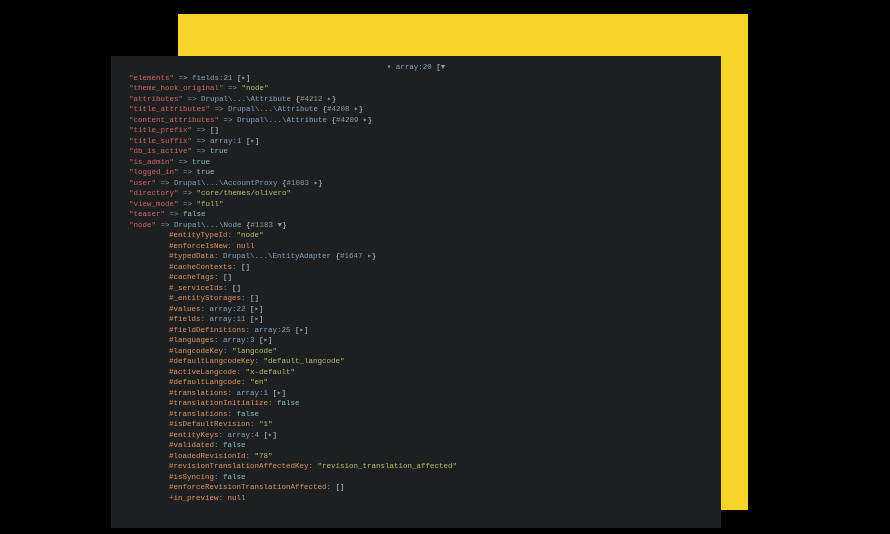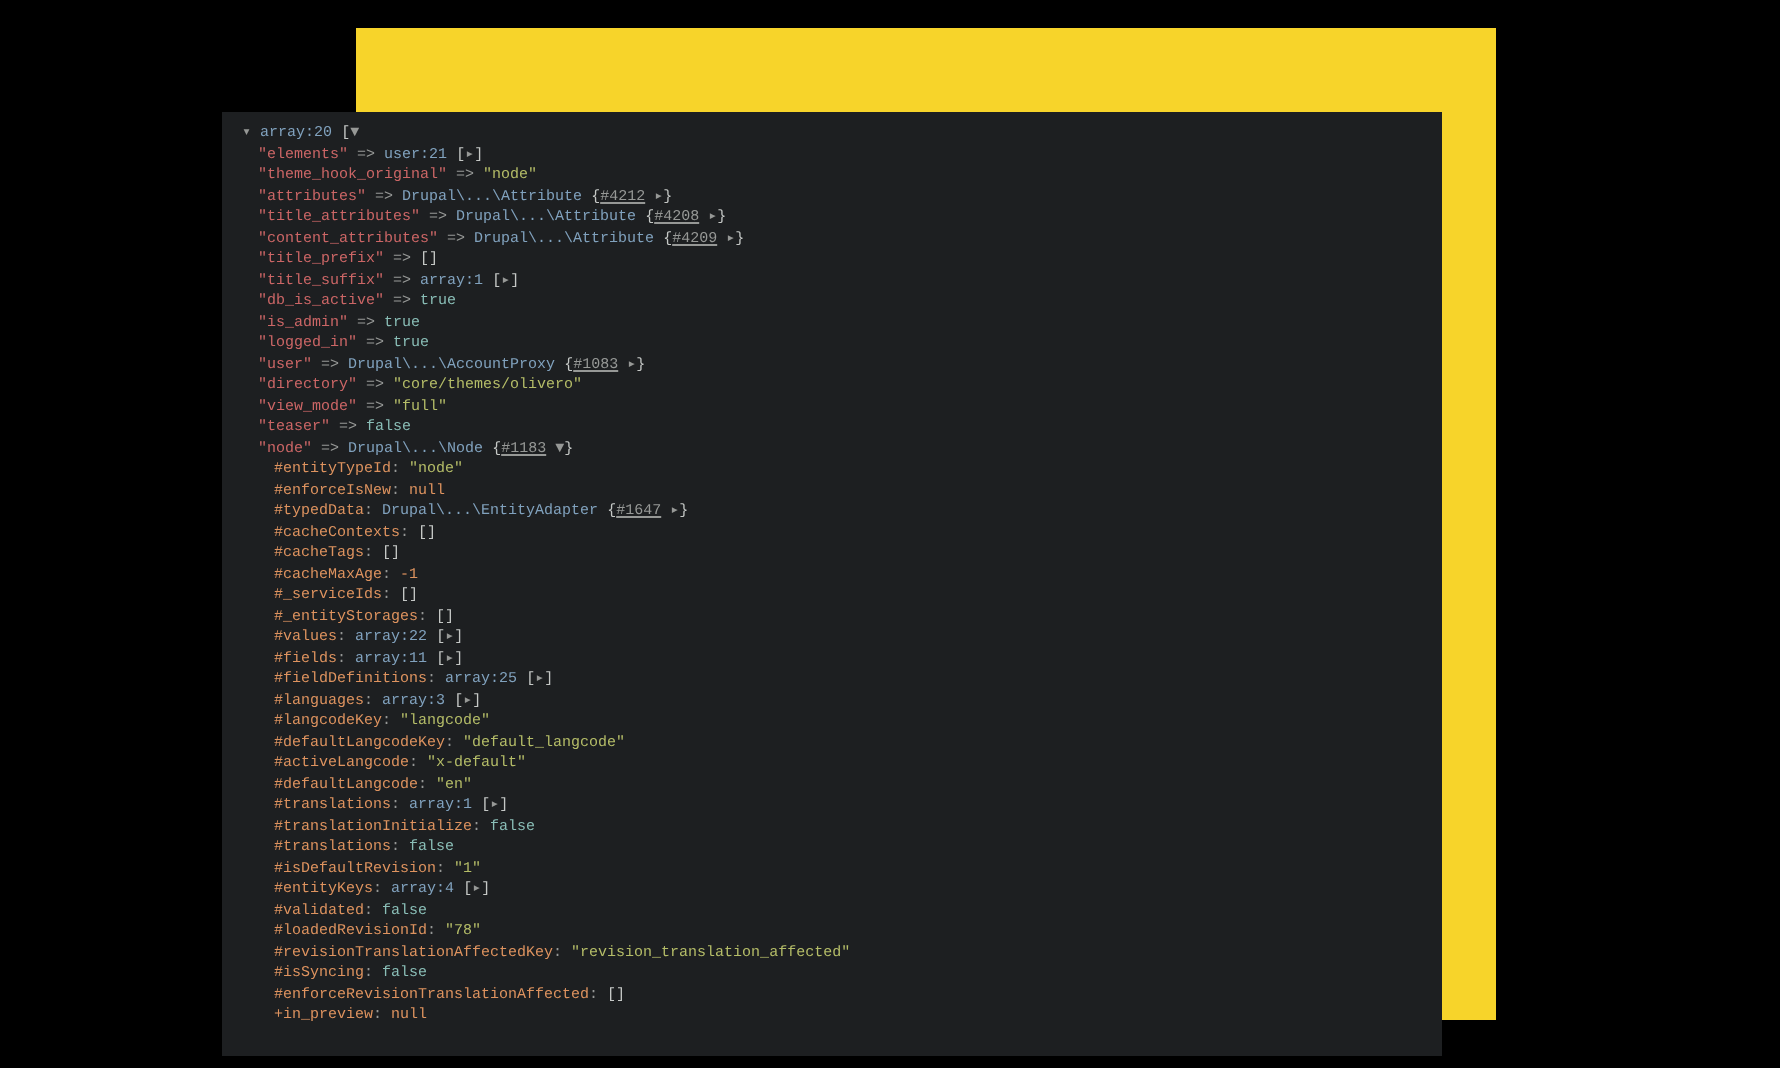--- a/index.html
+++ b/index.html
@@ -25,67 +25,66 @@
     position: absolute;
     left: 111px;
     top: 56px;
     width: 610px;
     height: 472px;
     background: #1d1f21;
     padding: 6px 10px 6px 10px;
     color: #c5c8c6;
     overflow: hidden;
   }
-  .l0 { padding-left: 0; }
+  .l0 { padding-left: 0; text-align: center; }
   .l1 { padding-left: 8px; }
   .l2 { padding-left: 16px; }
   .key    { color: #cc6666; }
-  .prop   { color: #de935f; }
+  .prop   { color: #de935f; margin-left: 32px; }
   .arrow  { color: #969896; }
   .type   { color: #81a2be; }
   .str    { color: #b5bd68; }
   .bool   { color: #8abeb7; }
   .num    { color: #de935f; }
   .null   { color: #de935f; }
-  .ref    { color: #969896; text-decoration: underline; }
+  .ref    { color: #969896; }
   .toggle { color: #969896; }
   .brace  { color: #c5c8c6; }
   .row { white-space: pre; }
 </style>
 </head>
 <body>
 
 <div class="yellow-box"></div>
 
 <div class="panel">
 
   <div class="row l0"><span class="toggle">▾</span> <span class="type">array:20</span> <span class="brace">[</span><span class="toggle">▼</span></div>
 
   <div id="rows">
-      <div class="row l1"><span class="key">"elements"</span><span class="arrow"> =&gt; </span><span class="type">user:21</span> <span class="brace">[</span><span class="toggle">▸</span><span class="brace">]</span></div>
+      <div class="row l1"><span class="key">"elements"</span><span class="arrow"> =&gt; </span><span class="type">fields:21</span> <span class="brace">[</span><span class="toggle">▸</span><span class="brace">]</span></div>
       <div class="row l1"><span class="key">"theme_hook_original"</span><span class="arrow"> =&gt; </span><span class="str">"node"</span></div>
       <div class="row l1"><span class="key">"attributes"</span><span class="arrow"> =&gt; </span><span class="type">Drupal\...\Attribute</span> <span class="brace">{</span><span class="ref">#4212</span> <span class="toggle">▸</span><span class="brace">}</span></div>
       <div class="row l1"><span class="key">"title_attributes"</span><span class="arrow"> =&gt; </span><span class="type">Drupal\...\Attribute</span> <span class="brace">{</span><span class="ref">#4208</span> <span class="toggle">▸</span><span class="brace">}</span></div>
       <div class="row l1"><span class="key">"content_attributes"</span><span class="arrow"> =&gt; </span><span class="type">Drupal\...\Attribute</span> <span class="brace">{</span><span class="ref">#4209</span> <span class="toggle">▸</span><span class="brace">}</span></div>
       <div class="row l1"><span class="key">"title_prefix"</span><span class="arrow"> =&gt; </span><span class="brace">[]</span></div>
       <div class="row l1"><span class="key">"title_suffix"</span><span class="arrow"> =&gt; </span><span class="type">array:1</span> <span class="brace">[</span><span class="toggle">▸</span><span class="brace">]</span></div>
       <div class="row l1"><span class="key">"db_is_active"</span><span class="arrow"> =&gt; </span><span class="bool">true</span></div>
       <div class="row l1"><span class="key">"is_admin"</span><span class="arrow"> =&gt; </span><span class="bool">true</span></div>
       <div class="row l1"><span class="key">"logged_in"</span><span class="arrow"> =&gt; </span><span class="bool">true</span></div>
       <div class="row l1"><span class="key">"user"</span><span class="arrow"> =&gt; </span><span class="type">Drupal\...\AccountProxy</span> <span class="brace">{</span><span class="ref">#1083</span> <span class="toggle">▸</span><span class="brace">}</span></div>
       <div class="row l1"><span class="key">"directory"</span><span class="arrow"> =&gt; </span><span class="str">"core/themes/olivero"</span></div>
       <div class="row l1"><span class="key">"view_mode"</span><span class="arrow"> =&gt; </span><span class="str">"full"</span></div>
       <div class="row l1"><span class="key">"teaser"</span><span class="arrow"> =&gt; </span><span class="bool">false</span></div>
       <div class="row l1"><span class="key">"node"</span><span class="arrow"> =&gt; </span><span class="type">Drupal\...\Node</span> <span class="brace">{</span><span class="ref">#1183</span> <span class="toggle">▼</span><span class="brace">}</span></div>
       <div class="row l2"><span class="prop">#entityTypeId</span><span class="arrow">: </span><span class="str">"node"</span></div>
       <div class="row l2"><span class="prop">#enforceIsNew</span><span class="arrow">: </span><span class="null">null</span></div>
       <div class="row l2"><span class="prop">#typedData</span><span class="arrow">: </span><span class="type">Drupal\...\EntityAdapter</span> <span class="brace">{</span><span class="ref">#1647</span> <span class="toggle">▸</span><span class="brace">}</span></div>
       <div class="row l2"><span class="prop">#cacheContexts</span><span class="arrow">: </span><span class="brace">[]</span></div>
       <div class="row l2"><span class="prop">#cacheTags</span><span class="arrow">: </span><span class="brace">[]</span></div>
-      <div class="row l2"><span class="prop">#cacheMaxAge</span><span class="arrow">: </span><span class="num">-1</span></div>
       <div class="row l2"><span class="prop">#_serviceIds</span><span class="arrow">: </span><span class="brace">[]</span></div>
       <div class="row l2"><span class="prop">#_entityStorages</span><span class="arrow">: </span><span class="brace">[]</span></div>
       <div class="row l2"><span class="prop">#values</span><span class="arrow">: </span><span class="type">array:22</span> <span class="brace">[</span><span class="toggle">▸</span><span class="brace">]</span></div>
       <div class="row l2"><span class="prop">#fields</span><span class="arrow">: </span><span class="type">array:11</span> <span class="brace">[</span><span class="toggle">▸</span><span class="brace">]</span></div>
       <div class="row l2"><span class="prop">#fieldDefinitions</span><span class="arrow">: </span><span class="type">array:25</span> <span class="brace">[</span><span class="toggle">▸</span><span class="brace">]</span></div>
       <div class="row l2"><span class="prop">#languages</span><span class="arrow">: </span><span class="type">array:3</span> <span class="brace">[</span><span class="toggle">▸</span><span class="brace">]</span></div>
       <div class="row l2"><span class="prop">#langcodeKey</span><span class="arrow">: </span><span class="str">"langcode"</span></div>
       <div class="row l2"><span class="prop">#defaultLangcodeKey</span><span class="arrow">: </span><span class="str">"default_langcode"</span></div>
       <div class="row l2"><span class="prop">#activeLangcode</span><span class="arrow">: </span><span class="str">"x-default"</span></div>
       <div class="row l2"><span class="prop">#defaultLangcode</span><span class="arrow">: </span><span class="str">"en"</span></div>

